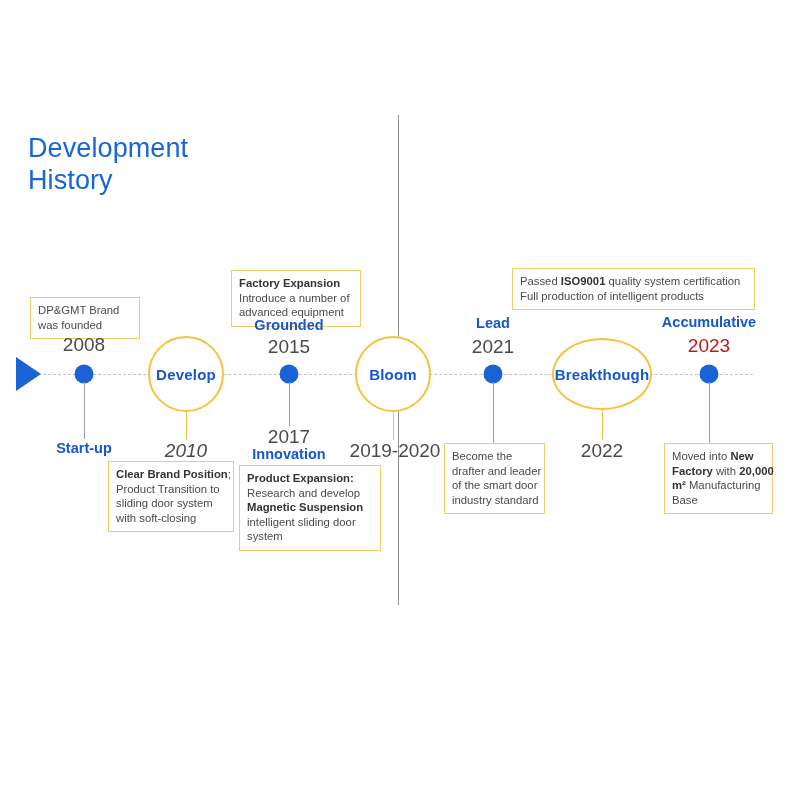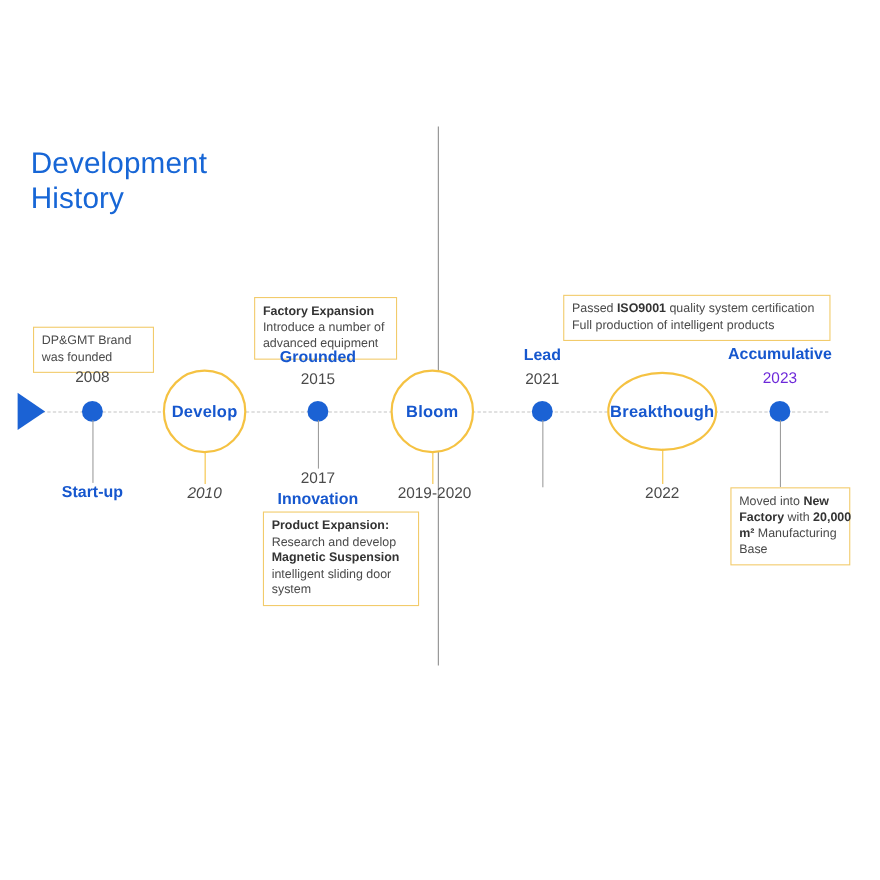--- a/index.html
+++ b/index.html
@@ -75,25 +75,25 @@
     position:absolute;
     color:#1657CE;
     font-weight:bold;
     font-size:14.5px;
     white-space:nowrap;
     transform:translateX(-50%);
   }
   .year{
     position:absolute;
     color:#4a4a4a;
-    font-size:14px;
+    font-size:19px;
     white-space:nowrap;
     transform:translateX(-50%);
   }
-  .year.accent{color:#6d28d9;}
+  .year.accent{color:#b91c1c;}
 
   
   .box{
     position:absolute;
     border:1px solid #F2CB6B;
     background:#ffffff;
     color:#4a4a4a;
     font-size:11.3px;
     line-height:14.6px;
     padding:5px 7px 6px 7px;
@@ -121,20 +121,26 @@
   <div class="year" style="left:84px;top:334px;">2008</div>
   <div class="dot" style="left:84px;top:374px;"></div>
   <div class="stem" style="left:84px;top:382px;height:57px;"></div>
   <div class="phase" style="left:84px;top:440px;">Start-up</div>
 
   <div class="ring" style="left:186px;top:374px;width:72px;height:72px;">
     <span>Develop</span>
   </div>
   <div class="stem gold" style="left:186px;top:410px;height:30px;"></div>
   <div class="year" style="left:186px;top:440px;font-style:italic;">2010</div>
+  <div class="box" style="left:108px;top:461px;width:126px;">
+    <span class="ln"><b>Clear Brand Position</b>;</span>
+    <span class="ln">Product Transition to</span>
+    <span class="ln">sliding door system</span>
+    <span class="ln">with soft-closing</span>
+  </div>
 
   <div class="box" style="left:231px;top:270px;width:130px;">
     <span class="ln"><b>Factory Expansion</b></span>
     <span class="ln">Introduce a number of</span>
     <span class="ln">advanced equipment</span>
   </div>
   <div class="phase" style="left:289px;top:317px;">Grounded</div>
   <div class="year" style="left:289px;top:336px;">2015</div>
   <div class="dot" style="left:289px;top:374px;"></div>
 
@@ -152,20 +158,26 @@
   <div class="ring" style="left:393px;top:374px;width:72px;height:72px;">
     <span>Bloom</span>
   </div>
   <div class="stem gold" style="left:393px;top:410px;height:30px;"></div>
   <div class="year" style="left:395px;top:440px;">2019-2020</div>
 
   <div class="phase" style="left:493px;top:315px;">Lead</div>
   <div class="year" style="left:493px;top:336px;">2021</div>
   <div class="dot" style="left:493px;top:374px;"></div>
   <div class="stem" style="left:493px;top:382px;height:61px;"></div>
+  <div class="box" style="left:444px;top:443px;width:101px;">
+    <span class="ln">Become the</span>
+    <span class="ln">drafter and leader</span>
+    <span class="ln">of the smart door</span>
+    <span class="ln">industry standard</span>
+  </div>
 
   <div class="ring" style="left:602px;top:374px;width:96px;height:68px;border-radius:50%;">
     <span>Breakthough</span>
   </div>
   <div class="stem gold" style="left:602px;top:408px;height:32px;"></div>
   <div class="year" style="left:602px;top:440px;">2022</div>
 
   <div class="box" style="left:512px;top:268px;width:243px;">
     <span class="ln">Passed <b>ISO9001</b> quality system certification</span>
     <span class="ln">Full production of intelligent products</span>

